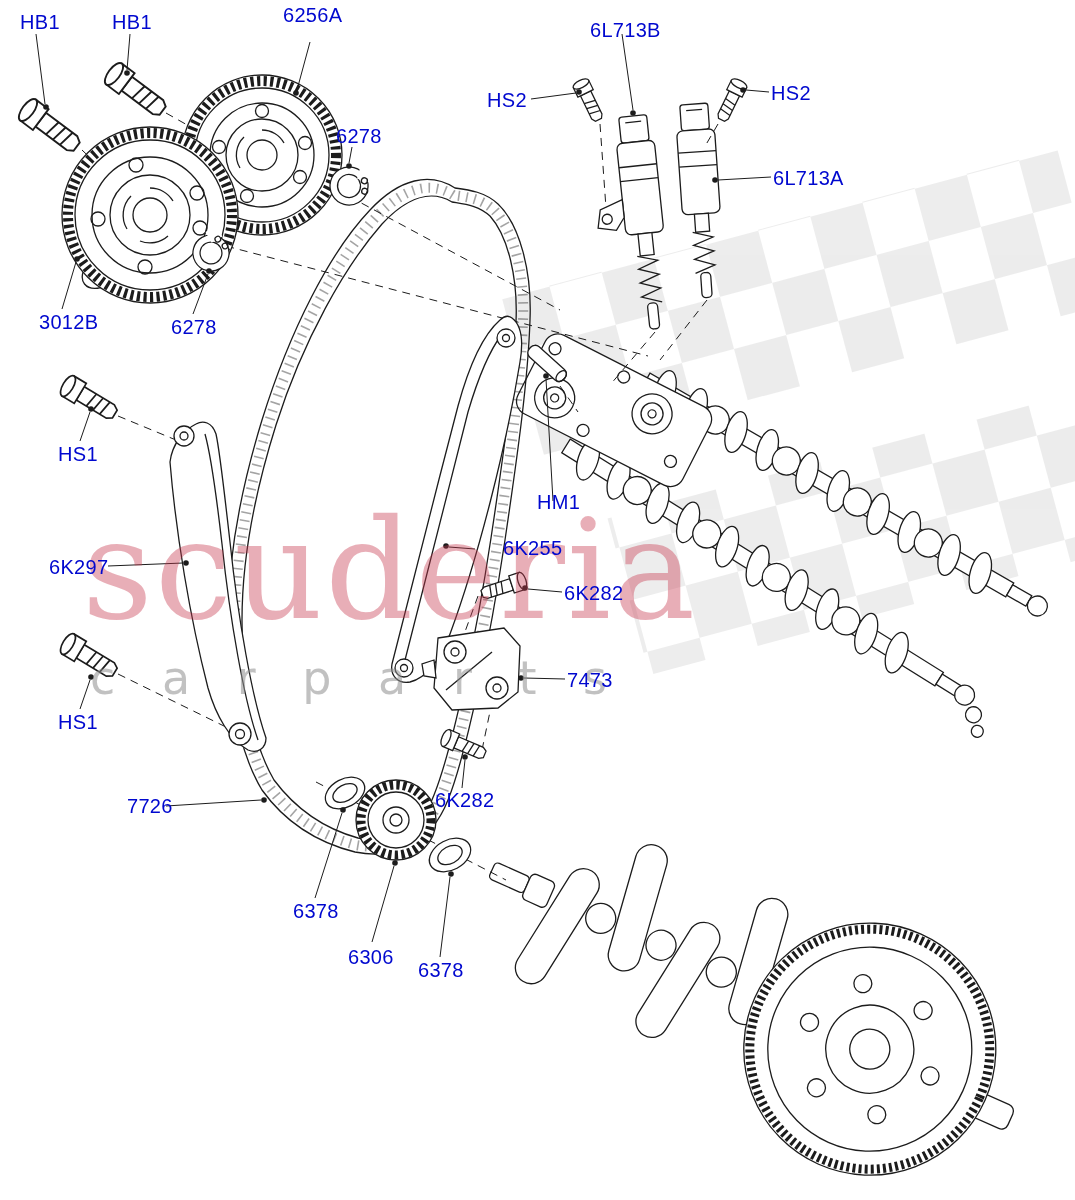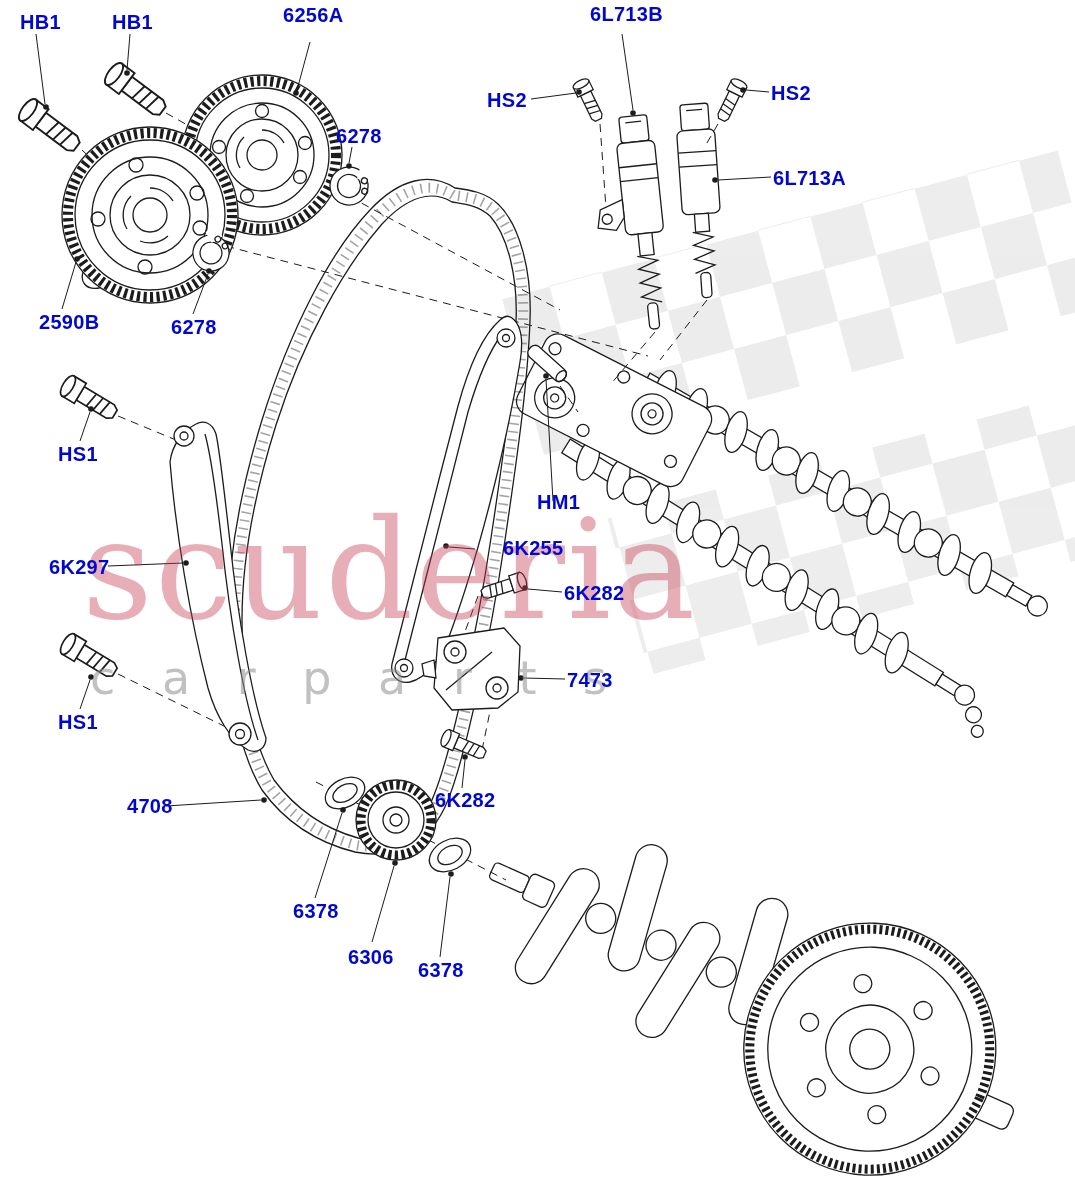--- a/index.html
+++ b/index.html
@@ -1,20 +1,20 @@
 <!DOCTYPE html>
 <html><head>
 <meta charset="utf-8">
 <style>
   html,body{margin:0;padding:0;background:#ffffff;}
   .stage{position:relative;width:1075px;height:1200px;background:#fff;overflow:hidden;
          font-family:"Liberation Sans",sans-serif;}
   .stage svg{position:absolute;left:0;top:0;}
   .plabel{position:absolute;color:#0008cf;font-size:20px;line-height:1;white-space:nowrap;
-          letter-spacing:.3px;cursor:pointer;font-weight:bold;}
+          letter-spacing:.3px;cursor:pointer;}
   .ln{fill:none;stroke:#1c1c1c;stroke-width:1.3;}
   .fw{fill:#ffffff;stroke:#1c1c1c;stroke-width:1.3;}
   .teeth{fill:none;stroke:#1c1c1c;}
   .leader{stroke:#1c1c1c;stroke-width:1;fill:none;}
   .dash{stroke:#1c1c1c;stroke-width:1;fill:none;stroke-dasharray:8 6;}
   .dot{fill:#1c1c1c;stroke:none;}
   .wm-brand{font-family:"DejaVu Serif",serif;}
   .wm-sub{font-family:"DejaVu Sans",sans-serif;}
 </style>
 </head>
@@ -327,33 +327,33 @@
         <circle class="dot" cx="451" cy="874" r="2.8"></circle>
   </g>
 
   <text class="wm-brand" x="82" y="618" font-size="138" letter-spacing="2" fill="#c8384e" opacity="0.40">scuderia</text>
   <text class="wm-sub" x="90" y="694" font-size="46" letter-spacing="16" fill="#8f8f8f" opacity="0.55">c a r p a r t s</text>
 </svg>
 
 <div class="plabel" style="left:20px;top:12px">HB1</div>
 <div class="plabel" style="left:112px;top:12px">HB1</div>
 <div class="plabel" style="left:283px;top:5px">6256A</div>
-<div class="plabel" style="left:590px;top:4px">6L713B</div>
+<div class="plabel" style="left:590px;top:20px">6L713B</div>
 <div class="plabel" style="left:487px;top:90px">HS2</div>
 <div class="plabel" style="left:771px;top:83px">HS2</div>
 <div class="plabel" style="left:336px;top:126px">6278</div>
 <div class="plabel" style="left:773px;top:168px">6L713A</div>
-<div class="plabel" style="left:39px;top:312px">2590B</div>
+<div class="plabel" style="left:39px;top:312px">3012B</div>
 <div class="plabel" style="left:171px;top:317px">6278</div>
 <div class="plabel" style="left:58px;top:444px">HS1</div>
 <div class="plabel" style="left:537px;top:492px">HM1</div>
 <div class="plabel" style="left:503px;top:538px">6K255</div>
 <div class="plabel" style="left:49px;top:557px">6K297</div>
 <div class="plabel" style="left:564px;top:583px">6K282</div>
 <div class="plabel" style="left:567px;top:670px">7473</div>
 <div class="plabel" style="left:58px;top:712px">HS1</div>
-<div class="plabel" style="left:127px;top:796px">4708</div>
+<div class="plabel" style="left:127px;top:796px">7726</div>
 <div class="plabel" style="left:435px;top:790px">6K282</div>
 <div class="plabel" style="left:293px;top:901px">6378</div>
 <div class="plabel" style="left:348px;top:947px">6306</div>
 <div class="plabel" style="left:418px;top:960px">6378</div>
 
 </div>
 
 </body></html>

